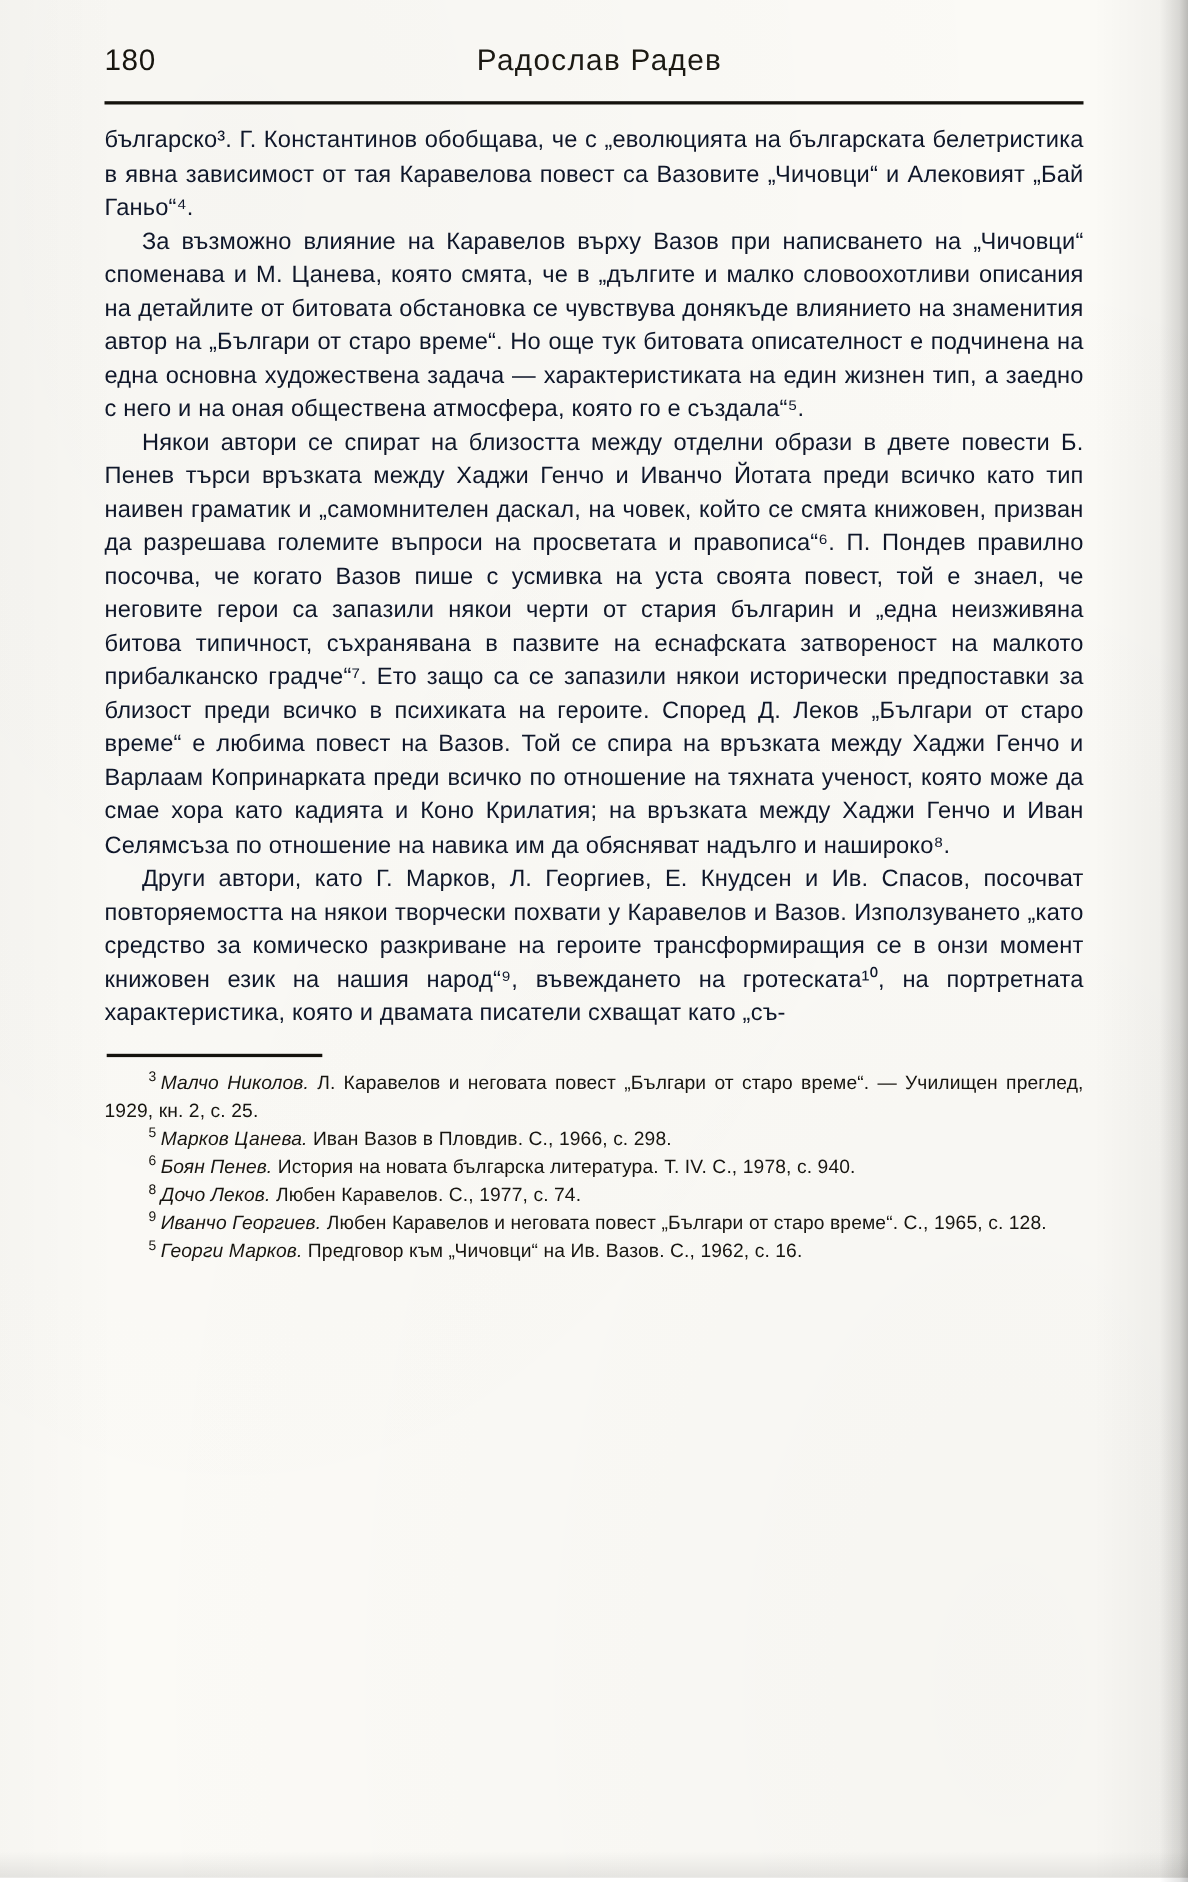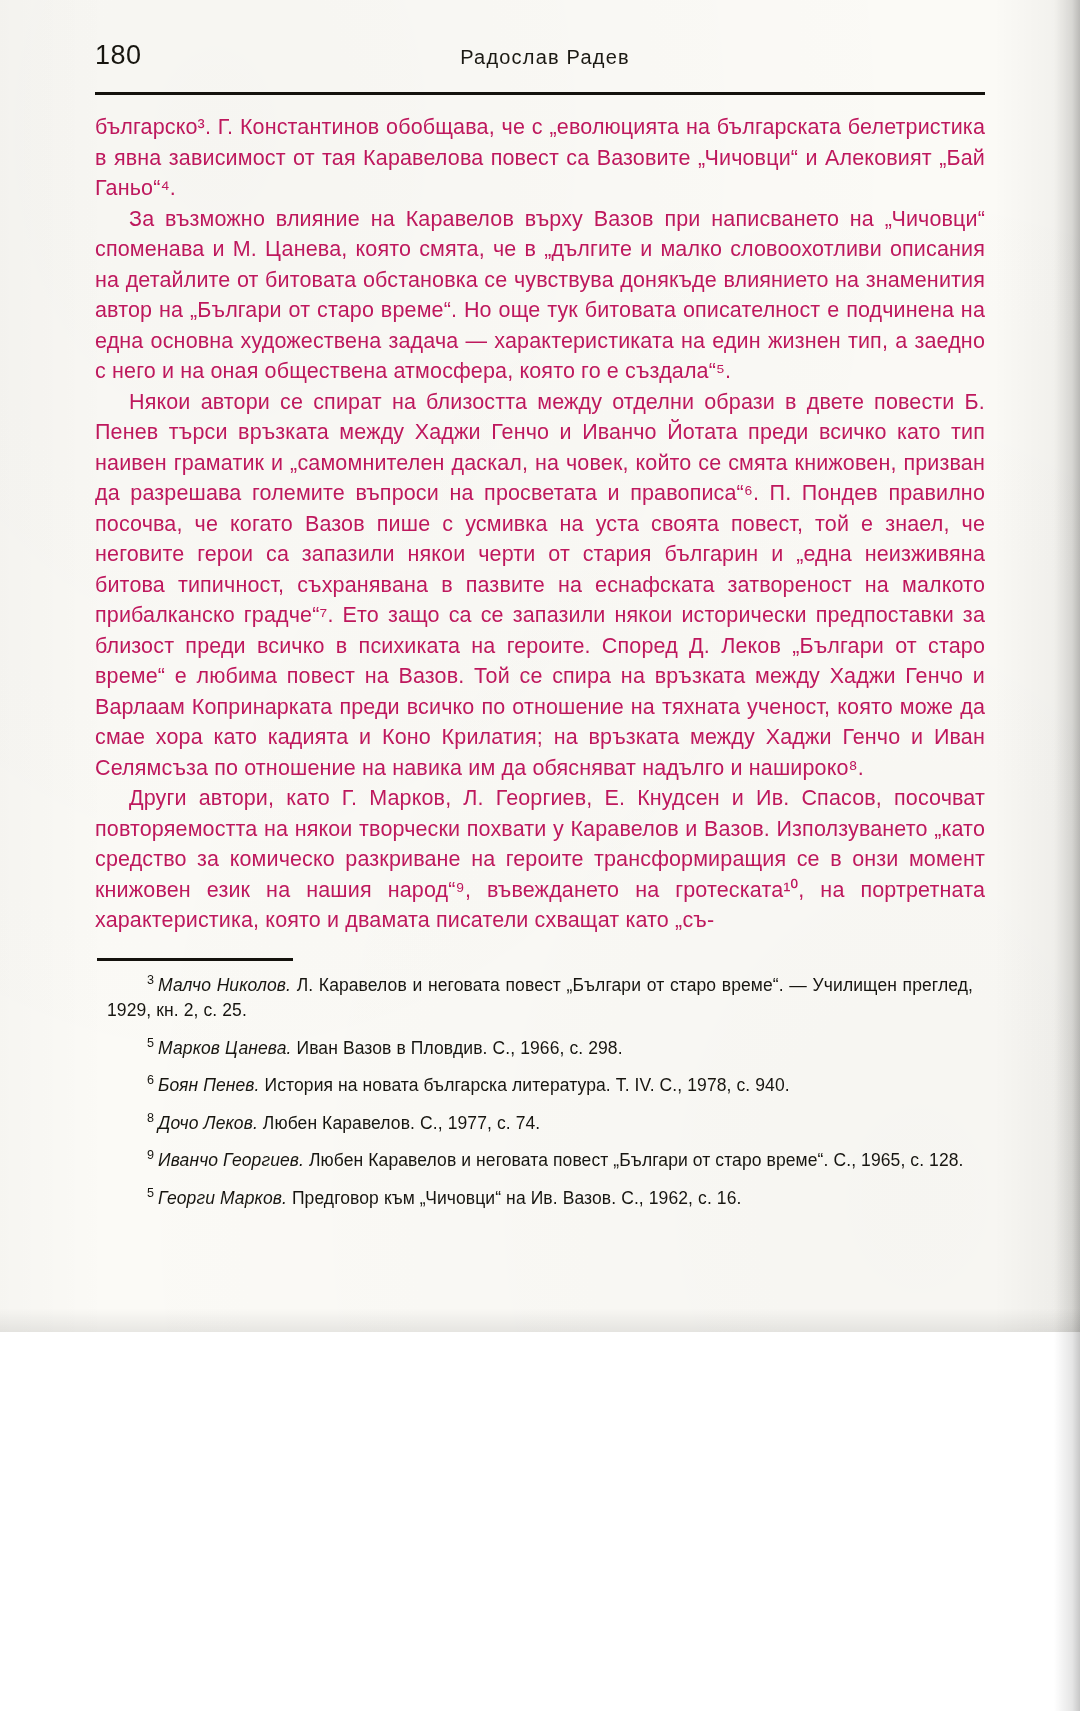--- a/index.html
+++ b/index.html
@@ -12,21 +12,21 @@
     height: 1711px;
     font-family: "Liberation Sans", sans-serif;
     color: #17150f;
     position: relative;
     overflow: hidden;
   }
   .page {
     position: absolute;
     left: 0; top: 0;
     width: 1080px;
-    height: 1332px;
+    height: 1707px;
     background: #fbfaf6;
   }
   
   .paper-tint {
     position: absolute;
     inset: 0;
     background:
       radial-gradient(ellipse at 20% 10%, rgba(0,0,0,0.018), rgba(0,0,0,0) 60%),
       radial-gradient(ellipse at 85% 90%, rgba(0,0,0,0.02), rgba(0,0,0,0) 65%),
       linear-gradient(90deg, rgba(0,0,0,0.02) 0%, rgba(0,0,0,0) 10%, rgba(0,0,0,0) 92%, rgba(0,0,0,0.05) 100%);
@@ -43,40 +43,40 @@
     align-items: baseline;
     height: 44px;
   }
   .folio {
     font-size: 27px;
     letter-spacing: 0.5px;
     color: #17150f;
     width: 120px;
   }
   .running-head {
-    font-size: 20px;
+    font-size: 27px;
     letter-spacing: 1.2px;
     color: #1b1913;
     flex: 1;
     text-align: center;
     padding-right: 110px;
   }
   .rule {
     margin-top: 8px;
     height: 3px;
     background: #14120d;
     width: 890px;
   }
   .body-text {
     margin-top: 17px;
     font-size: 21.5px;
     line-height: 30.5px;
     text-align: justify;
     text-justify: inter-word;
-    color: #be185d;
+    color: #0f172a;
     letter-spacing: 0.15px;
   }
   .body-text p {
     margin: 0;
     text-indent: 34px;
   }
   .body-text p.first {
     text-indent: 0;
   }
   .footnote-rule {
@@ -88,21 +88,21 @@
   }
   .footnotes {
     margin-top: 11px;
     font-size: 17.5px;
     line-height: 25.5px;
     text-align: justify;
     color: #171510;
     letter-spacing: 0.1px;
   }
   .footnotes .fn {
-    margin: 12px;
+    margin: 0;
     text-indent: 40px;
   }
   .fn-marker {
     font-size: 0.72em;
     vertical-align: super;
     line-height: 0;
     margin-right: 4px;
   }
   .it {
     font-style: italic;

